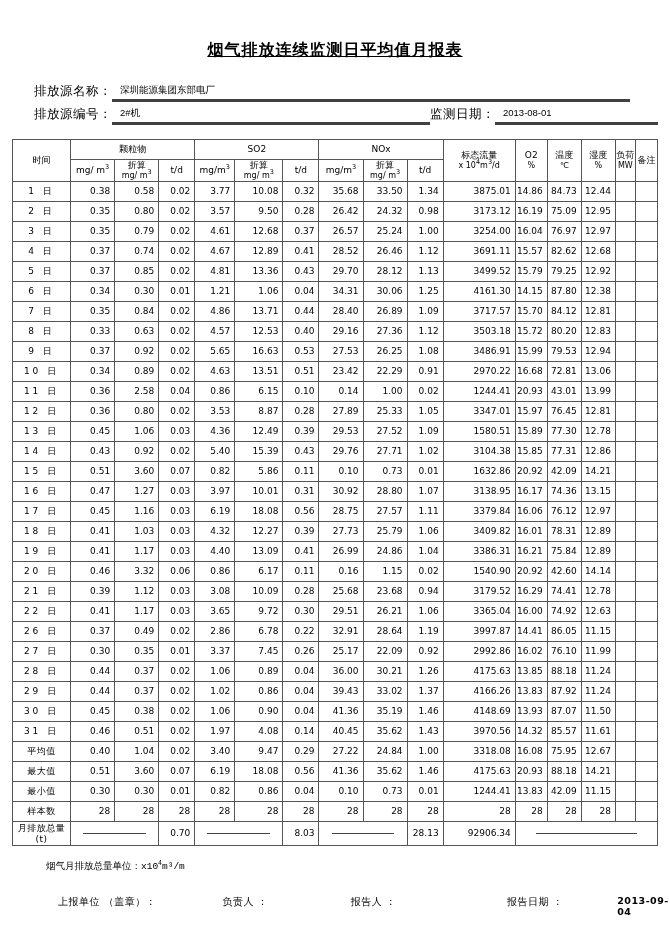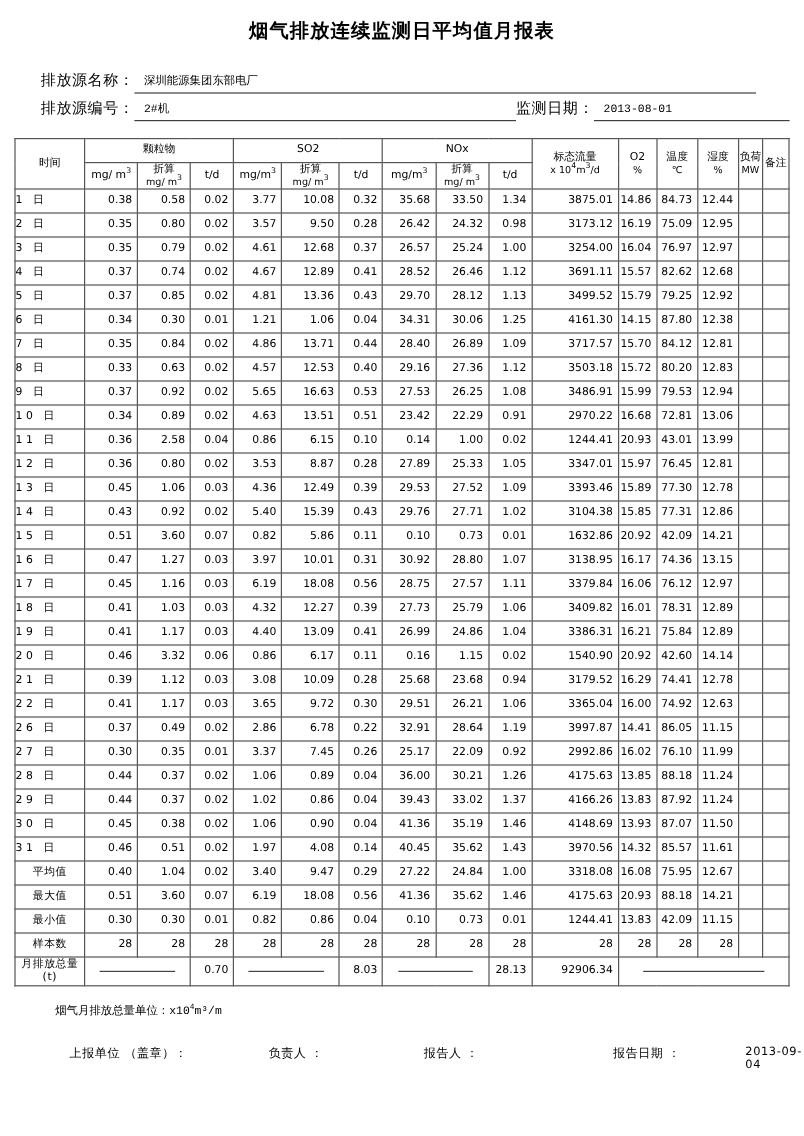--- a/index.html
+++ b/index.html
@@ -22,22 +22,23 @@
     box-sizing: border-box;
   }
 
   
   .title {
     text-align: center;
     font-size: 16px;
     font-weight: bold;
     letter-spacing: 1px;
     margin: 0;
-    padding-top: 16px;
+    padding-top: 40px;
     font-family: "DejaVu Sans", "Liberation Sans", sans-serif;
+    text-decoration: underline;
   }
 
   
   .info {
     margin: 18px 0 0 0;
     padding: 0 40px 0 34px;
   }
   .info-row {
     display: flex;
     align-items: flex-end;
@@ -45,27 +46,27 @@
     font-size: 12.5px;
   }
   .info-label {
     white-space: nowrap;
     font-size: 12.5px;
     letter-spacing: 0.5px;
     padding-bottom: 2px;
     font-family: "DejaVu Sans", "Liberation Sans", sans-serif;
   }
   .info-value {
-    border-bottom: 1px solid #404040;
+    border-bottom: 3px solid #404040;
     flex: 1;
     font-size: 9.5px;
     padding: 0 0 2px 8px;
     line-height: 12px;
     min-height: 13px;
-    font-family: Liberation Mono, monospace;
+    font-family: Liberation Sans, sans-serif;
   }
   .info-value.short { flex: 0 0 310px; }
   .info-value.date  { flex: 0 0 155px; }
   .info-gap { width: 14px; }
 
   
   .tbl-wrap { padding: 0 12px; margin-top: 14px; }
   table.grid {
     border-collapse: collapse;
     width: 646px;
@@ -93,21 +94,21 @@
   }
   .unit sup { font-size: 6.5px; vertical-align: super; line-height: 0; }
   .hdr-time { font-size: 10px; }
   .vert {
     font-size: 8.5px;
     line-height: 9.5px;
     letter-spacing: 0;
     word-break: break-all;
     padding: 1px 0;
   }
-  .daycell { font-size: 9.5px; letter-spacing: 3px; padding-left: 2px; }
+  .daycell { text-align: center; font-size: 9.5px; letter-spacing: 3px; padding-left: 2px; }
   .sumlabel { text-align: center; font-size: 9.5px; letter-spacing: 0.5px; margin-top: 16px; }
   .dashcell { text-align: center; vertical-align: middle; }
   .dashline {
     display: block;
     border-top: 1px solid #444;
     width: 72%;
     margin: 0 auto;
     height: 0;
   }
   tr.tall td { height: 23px; }
@@ -126,21 +127,21 @@
     font-size: 10px;
     display: flex;
     font-family: "DejaVu Sans", "Liberation Sans", sans-serif;
     letter-spacing: 0.5px;
     gap: 44px;
   }
   .signrow .s1 { width: 150px; }
   .signrow .s2 { width: 105px; }
   .signrow .s3 { width: 140px; }
   .signrow .s4 { white-space: nowrap; }
-  .signrow .sdate { font-size: 9.5px; padding-left: 10px; }
+  .signrow .sdate { font-size: 9.5px; padding-left: 10px; font-weight: bold; }
 </style>
 </head>
 <body>
 
 <div class="page">
 
   <div class="title">烟气排放连续监测日平均值月报表</div>
 
   <div class="info">
     <div class="info-row">
@@ -446,21 +447,21 @@
             <td class="daycell">13 日</td>
             <td class="r">0.45</td>
             <td class="r">1.06</td>
             <td class="r">0.03</td>
             <td class="r">4.36</td>
             <td class="r">12.49</td>
             <td class="r">0.39</td>
             <td class="r">29.53</td>
             <td class="r">27.52</td>
             <td class="r">1.09</td>
-            <td class="r">3393.46</td>
+            <td class="r">1580.51</td>
             <td class="r">15.89</td>
             <td class="r">77.30</td>
             <td class="r">12.78</td>
             <td class="r"></td>
             <td class="r"></td>
           </tr>
           <tr>
             <td class="daycell">14 日</td>
             <td class="r">0.43</td>
             <td class="r">0.92</td>

